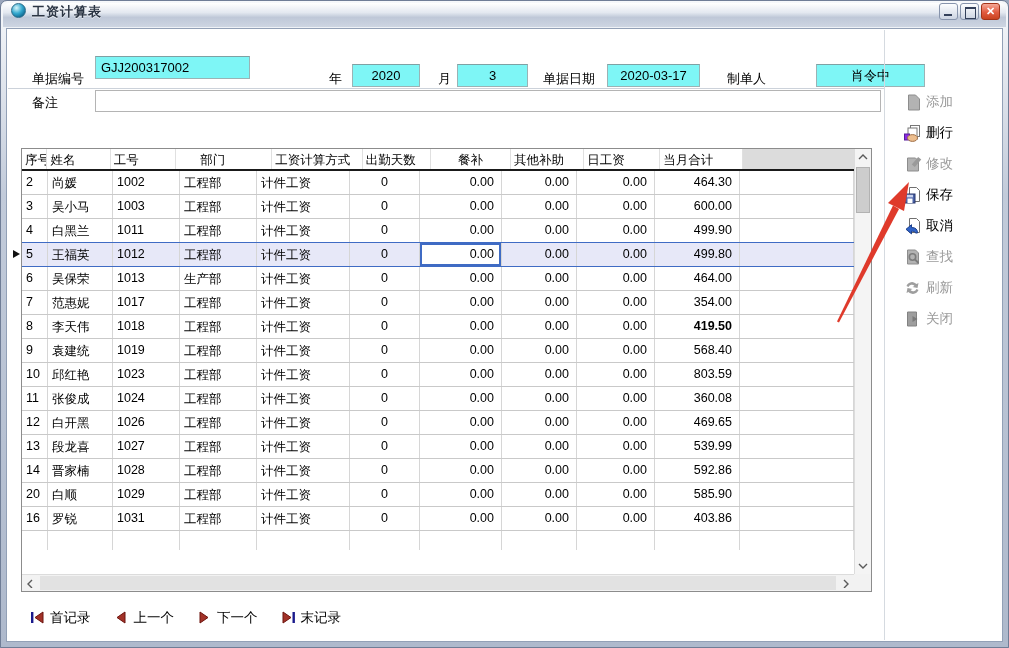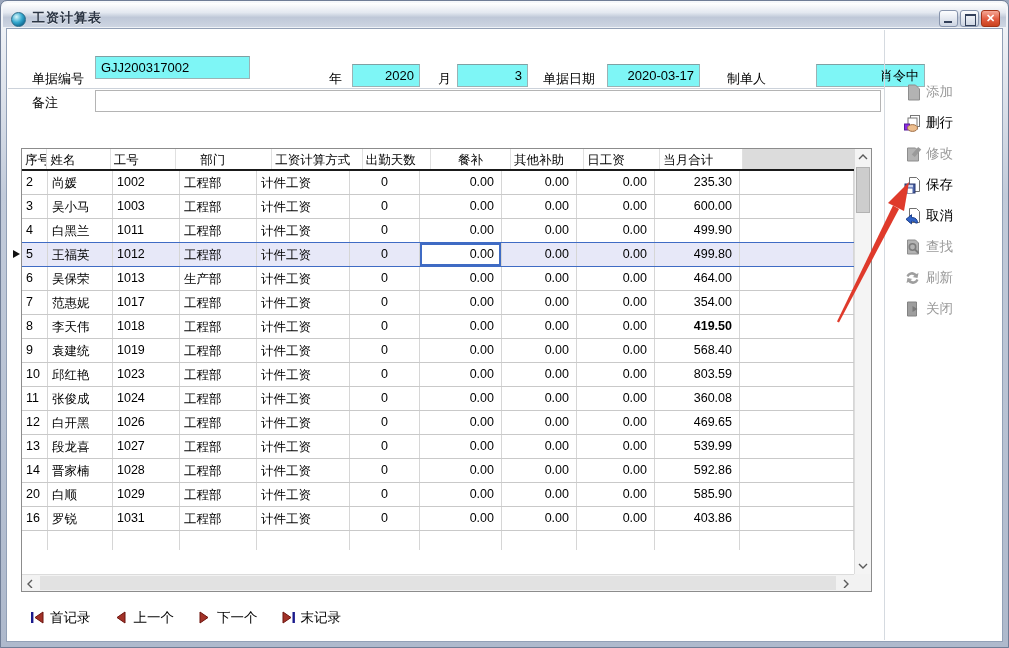--- a/index.html
+++ b/index.html
@@ -4,21 +4,21 @@
 <style>
   * { box-sizing: border-box; margin:0; padding:0; }
   html,body { width:1009px; height:648px; overflow:hidden;
     font-family:"Liberation Sans", sans-serif; }
   body { background:#9aa6bc; position:relative; }
 
   
   .window { position:absolute; inset:0; border:1px solid #6f7d96; border-radius:7px 7px 0 0;
     background:linear-gradient(#f6f8fb, #c2cbda 30%, #aeb9cc); }
   .titlebar { position:absolute; left:2px; top:2px; right:2px; height:24px;
-    border-radius:6px 6px 0 0; display:flex; align-items:flex-end;
+    border-radius:6px 6px 0 0; display:flex; align-items:flex-start;
     background:linear-gradient(#ffffff,#e3e8f0 40%,#bfc8d8 60%,#cdd5e2); }
   .app-icon { width:15px; height:15px; border-radius:50%; margin:0 6px 0 8px;
     background:radial-gradient(circle at 35% 30%, #d8f6fa, #35a9cf 45%, #0a5f88 85%);
     border:1px solid #2a6c8a; }
   .title-text { font-size:13px; font-weight:bold; color:#2b3544; text-shadow:0 1px 0 #ffffffaa; letter-spacing:1px; }
   .winbtns { margin-left:auto; display:flex; gap:2px; padding-right:6px; }
   .wbtn { width:19px; height:17px; border-radius:3px; border:1px solid #8794ac;
     background:linear-gradient(#fdfeff,#ccd4e2); position:relative; cursor:default; }
   .wbtn.min::after { content:""; position:absolute; left:4px; bottom:3px; width:8px; height:2px; background:#33405a; }
   .wbtn.max::after { content:""; position:absolute; left:4px; top:3px; width:9px; height:9px;
@@ -27,21 +27,21 @@
   .wbtn.close::after { content:"✕"; position:absolute; left:0; right:0; top:1px; text-align:center;
     color:#fff; font-size:11px; font-weight:bold; }
 
   .client { position:absolute; left:5px; top:27px; right:5px; bottom:5px; background:#ffffff;
     border:1px solid #92a0b6; }
 
   
   .lbl { position:absolute; font-size:13px; color:#000; white-space:nowrap; }
   .field { position:absolute; height:23px; font-size:13px; line-height:21px;
     border:1px solid #9ab3b5; border-top-color:#7fa0a3; background:var(--cyan); padding:0 5px; }
-  .field.right { text-align:right; }
+  .field.right { text-align:center; }
   .field.white { background:#fff; border-color:#b4b4b4; }
   .sep-h { position:absolute; left:8px; top:88px; width:877px; height:1px; background:#ccd2da; }
   .sep-v { position:absolute; left:884px; top:30px; width:1px; bottom:8px; background:#d5dae0; }
 
   
   .panel { position:absolute; left:21px; top:148px; width:851px; height:444px;
     border:1px solid #8c8c8c; background:#fff; }
   .grid { position:absolute; left:0; top:0; width:832px; }
   .hrow { display:flex; height:22px; border-bottom:2px solid #1a1a1a; background:#fff; }
   .hcell { font-size:12.5px; color:#000; padding:3px 3px 0 3px; border-right:1px solid #e0e0e0;
@@ -64,21 +64,21 @@
   .vsb { position:absolute; top:0; right:0; width:17px; height:425px; background:#f4f4f4; border-left:1px solid #dcdcdc; }
   .vsb .arrow { position:absolute; left:0; width:16px; height:16px; }
   .vsb .thumb { position:absolute; left:1px; top:18px; width:14px; height:46px; background:#cdcdcd; border:1px solid #b2b2b2; }
   .hsb { position:absolute; left:0; bottom:0; width:832px; height:17px; background:#f2f2f2; border-top:1px solid #dcdcdc; }
   .hsb .thumb { position:absolute; top:1px; left:18px; width:calc(100% - 36px); height:14px; background:#e2e2e2; }
   .hsb .arrow { position:absolute; top:0; width:16px; height:16px; }
   .corner { position:absolute; right:0; bottom:0; width:17px; height:17px; background:#f2f2f2; }
   .arrow svg { display:block; margin:3px auto 0; }
 
   
-  .sidebtns { position:absolute; left:903px; top:82px; display:flex; flex-direction:column; }
+  .sidebtns { position:absolute; left:903px; top:92px; display:flex; flex-direction:column; }
   .sbtn { display:flex; align-items:center; height:19px; margin-bottom:12px; cursor:pointer; }
   .sbtn .ic { width:19px; height:18px; margin-right:4px; }
   .sbtn .t { font-size:13.5px; color:#000; }
   .sbtn.disabled .t { color:#9a9a9a; }
 
   
   .recnav { position:absolute; left:30px; top:609px; display:flex; }
   .ritem { display:flex; align-items:center; margin-right:23px; cursor:pointer; }
   .ritem svg { margin-right:5px; }
   .ritem .t { font-size:13.5px; color:#000; }
@@ -138,21 +138,21 @@
       <div class="row">
         <div class="cell" style="width: 26px;">2</div>
         <div class="cell" style="width: 65px;">尚媛</div>
         <div class="cell" style="width: 67px;">1002</div>
         <div class="cell" style="width: 77px;">工程部</div>
         <div class="cell" style="width: 93px;">计件工资</div>
         <div class="cell center" style="width: 70px;">0</div>
         <div class="cell right" style="width: 82px;">0.00</div>
         <div class="cell right" style="width: 75px;">0.00</div>
         <div class="cell right" style="width: 78px;">0.00</div>
-        <div class="cell right" style="width: 85px;">235.30</div>
+        <div class="cell right" style="width: 85px;">464.30</div>
         <div class="cell" style="width: 114px;"></div>
       </div>
       <div class="row">
         <div class="cell" style="width: 26px;">3</div>
         <div class="cell" style="width: 65px;">吴小马</div>
         <div class="cell" style="width: 67px;">1003</div>
         <div class="cell" style="width: 77px;">工程部</div>
         <div class="cell" style="width: 93px;">计件工资</div>
         <div class="cell center" style="width: 70px;">0</div>
         <div class="cell right" style="width: 82px;">0.00</div>

